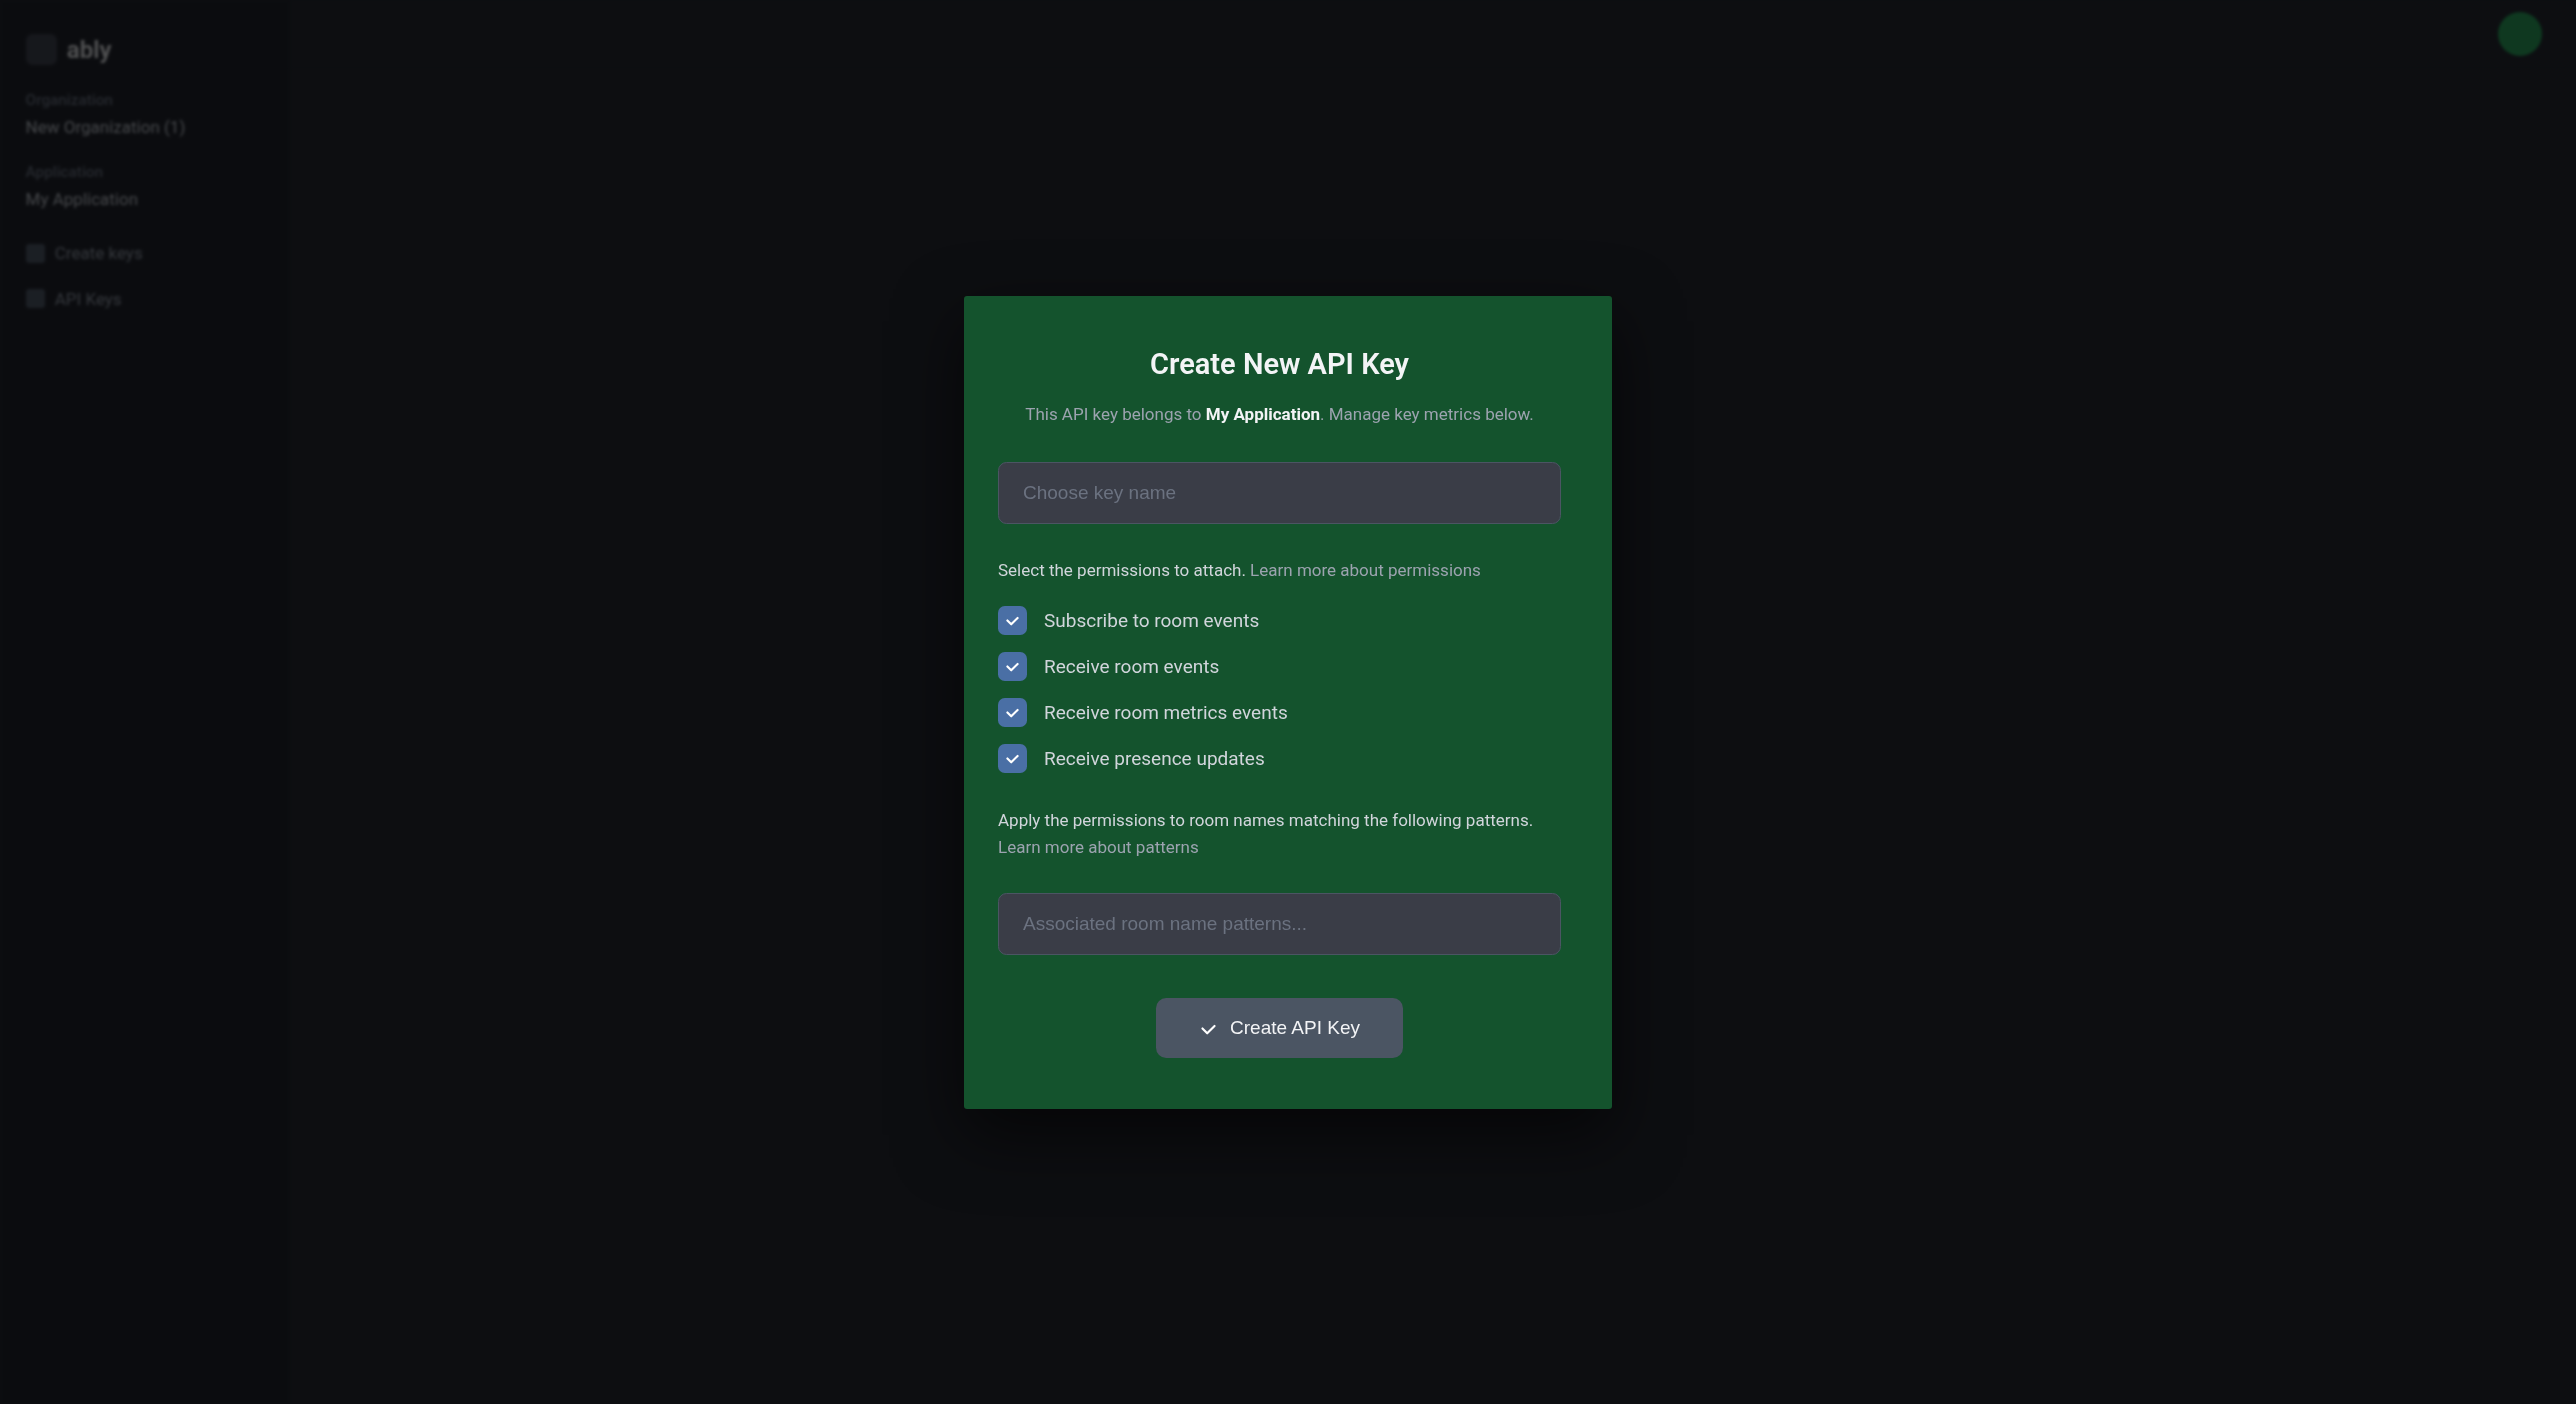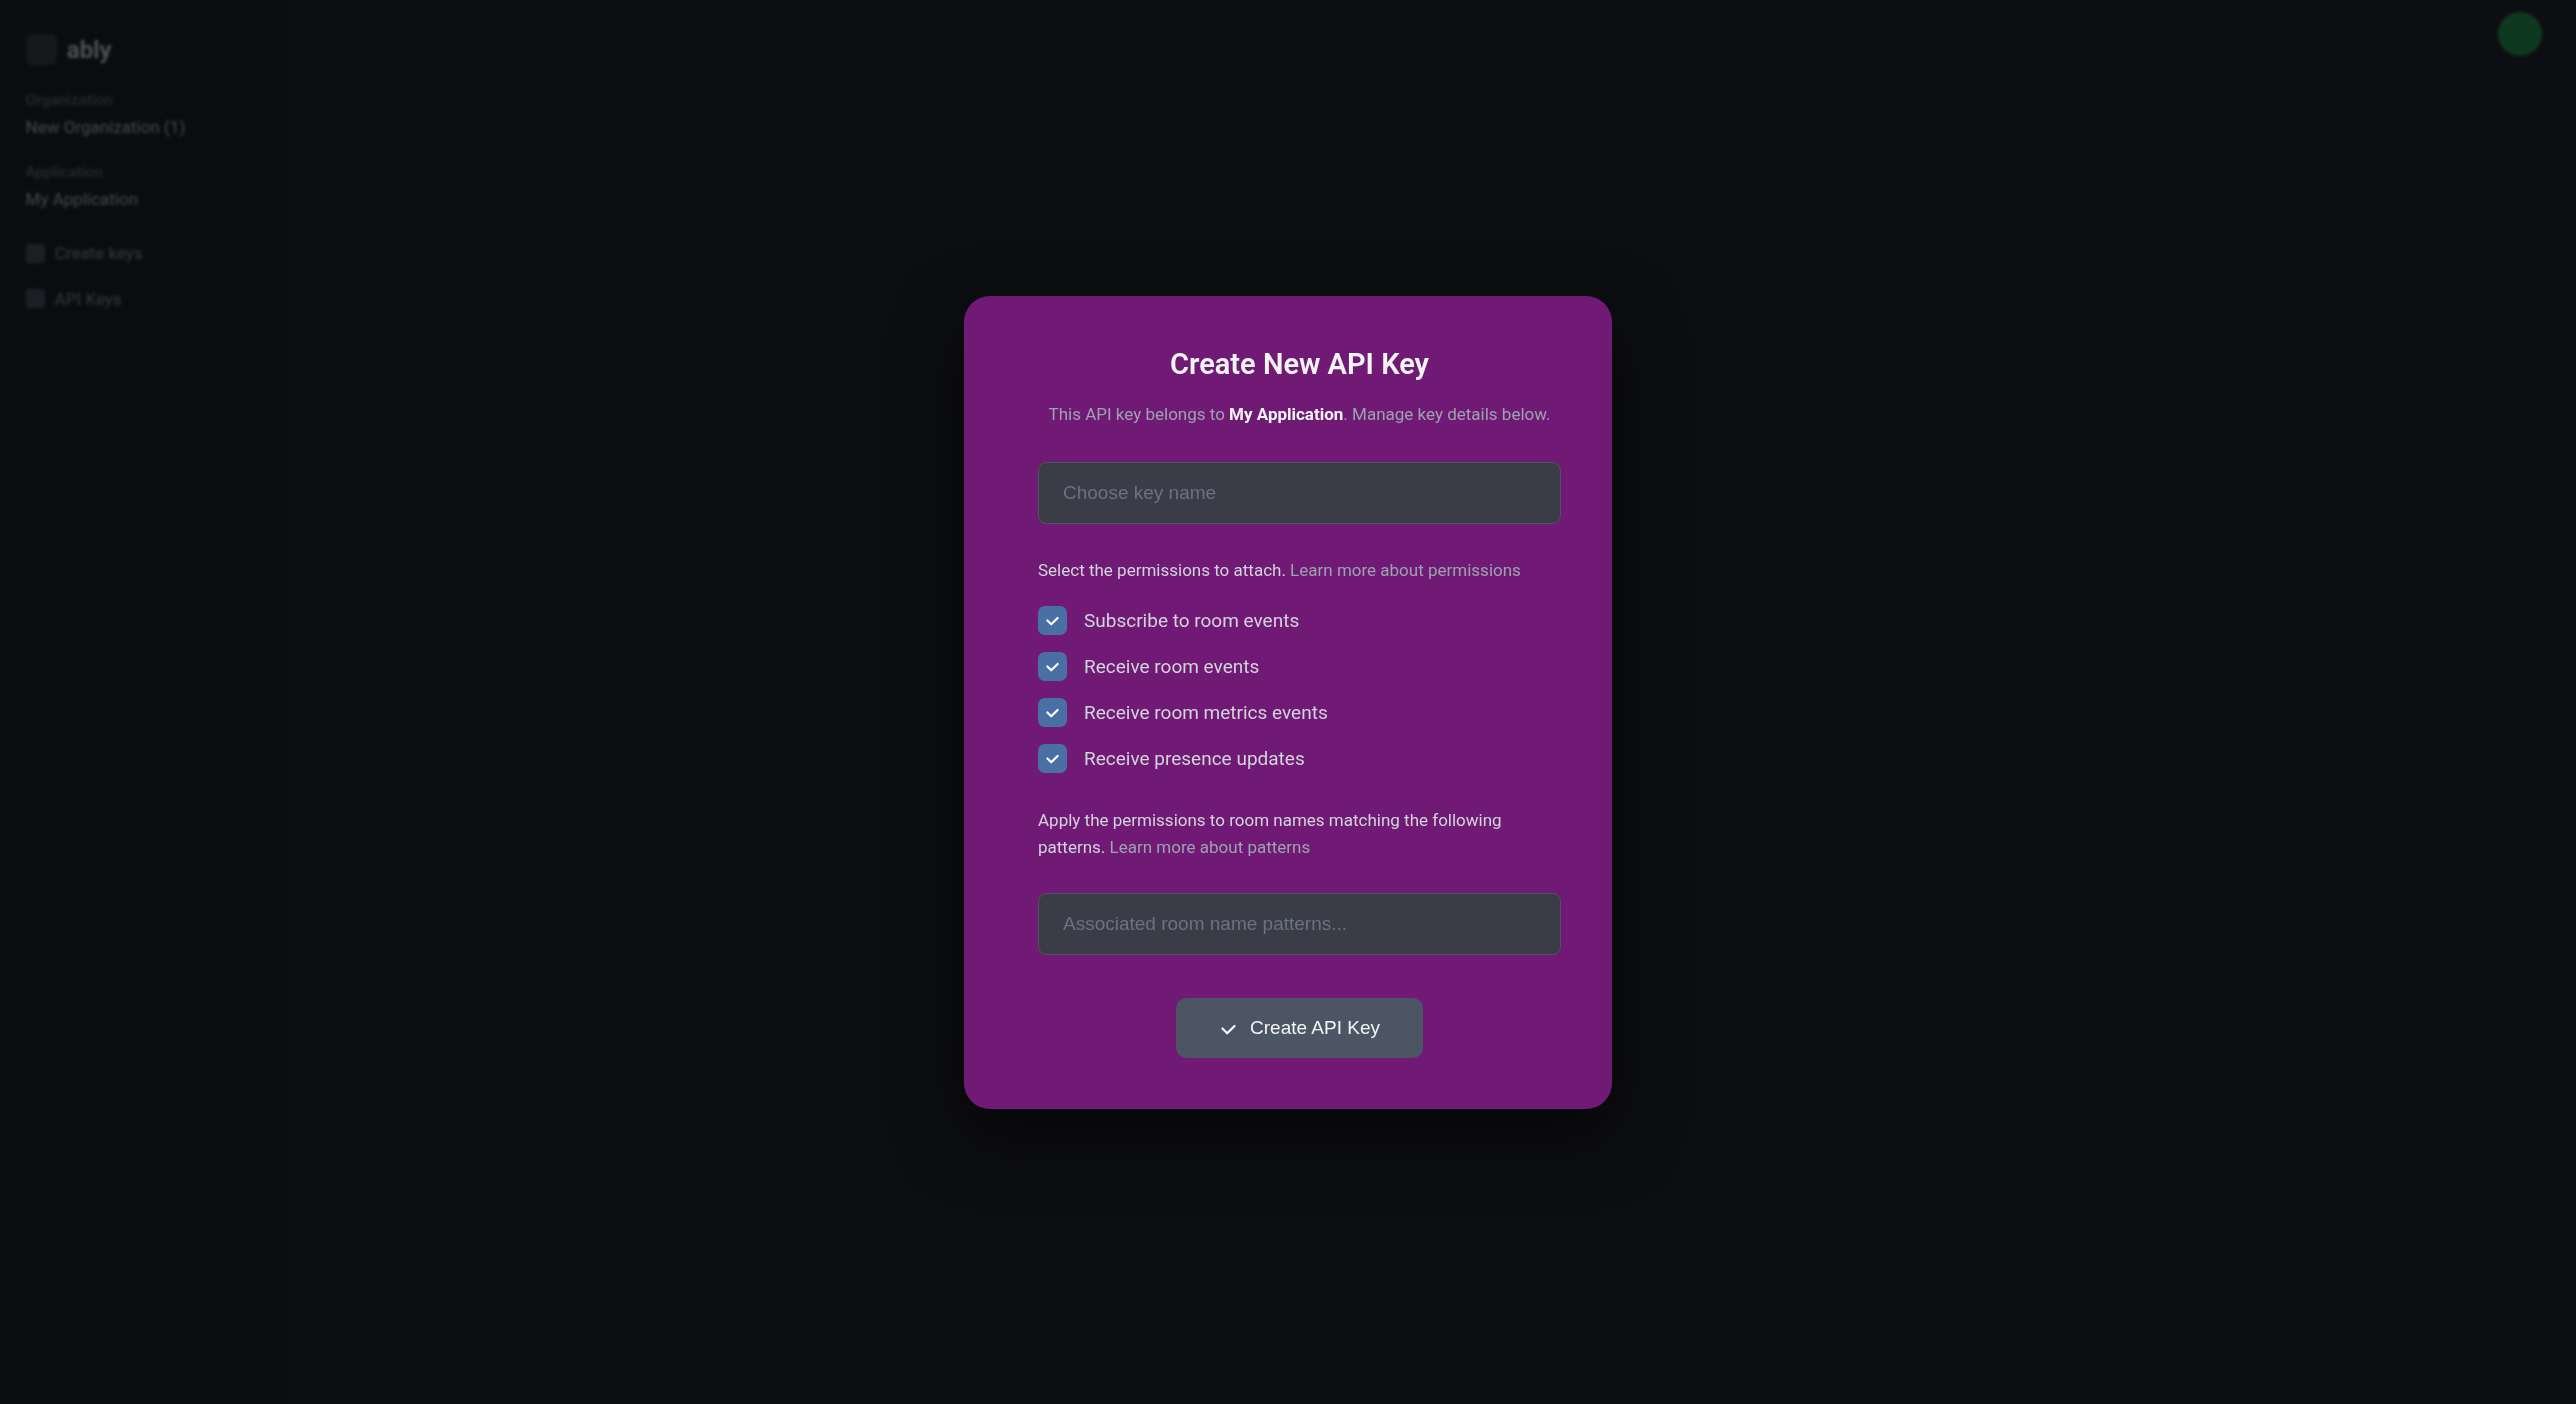--- a/index.html
+++ b/index.html
@@ -97,24 +97,24 @@
     .modal-overlay {
       position: absolute;
       inset: 0;
       background: rgba(0, 0, 0, 0.5);
       display: flex;
       align-items: center;
       justify-content: center;
     }
 
     .modal {
-      background: #701a75;
-      border-radius: 26px;
+      background: #14532d;
+      border-radius: 3px;
       width: 648px;
-      padding: 51px 51px 51px 74px;
+      padding: 51px 51px 51px 34px;
       position: relative;
       box-shadow: 0 25.6px 68px rgba(0,0,0,0.6);
     }
 
     .modal-title {
       color: #f3f4f6;
       font-size: 29px;
       font-weight: 600;
       text-align: center;
       margin-bottom: 20.5px;
@@ -306,21 +306,21 @@
 <div class="top-bar-bg">
   <div class="top-bar-avatar"></div>
 </div>
 
 <div class="modal-overlay">
   <div class="modal">
 
     <h1 class="modal-title">Create New API Key</h1>
 
     <p class="modal-subtitle">
-      <span>This API key belongs to </span><strong>My Application</strong><span>. Manage key details below.</span>
+      <span>This API key belongs to </span><strong>My Application</strong><span>. Manage key metrics below.</span>
     </p>
 
     <input class="key-name-input" type="text" placeholder="Choose key name" style="">
 
     <p class="permissions-label">
       <span>Select the permissions to attach.</span>
       <span class="link">Learn more about permissions</span>
     </p>
 
     <div class="permissions-list">

